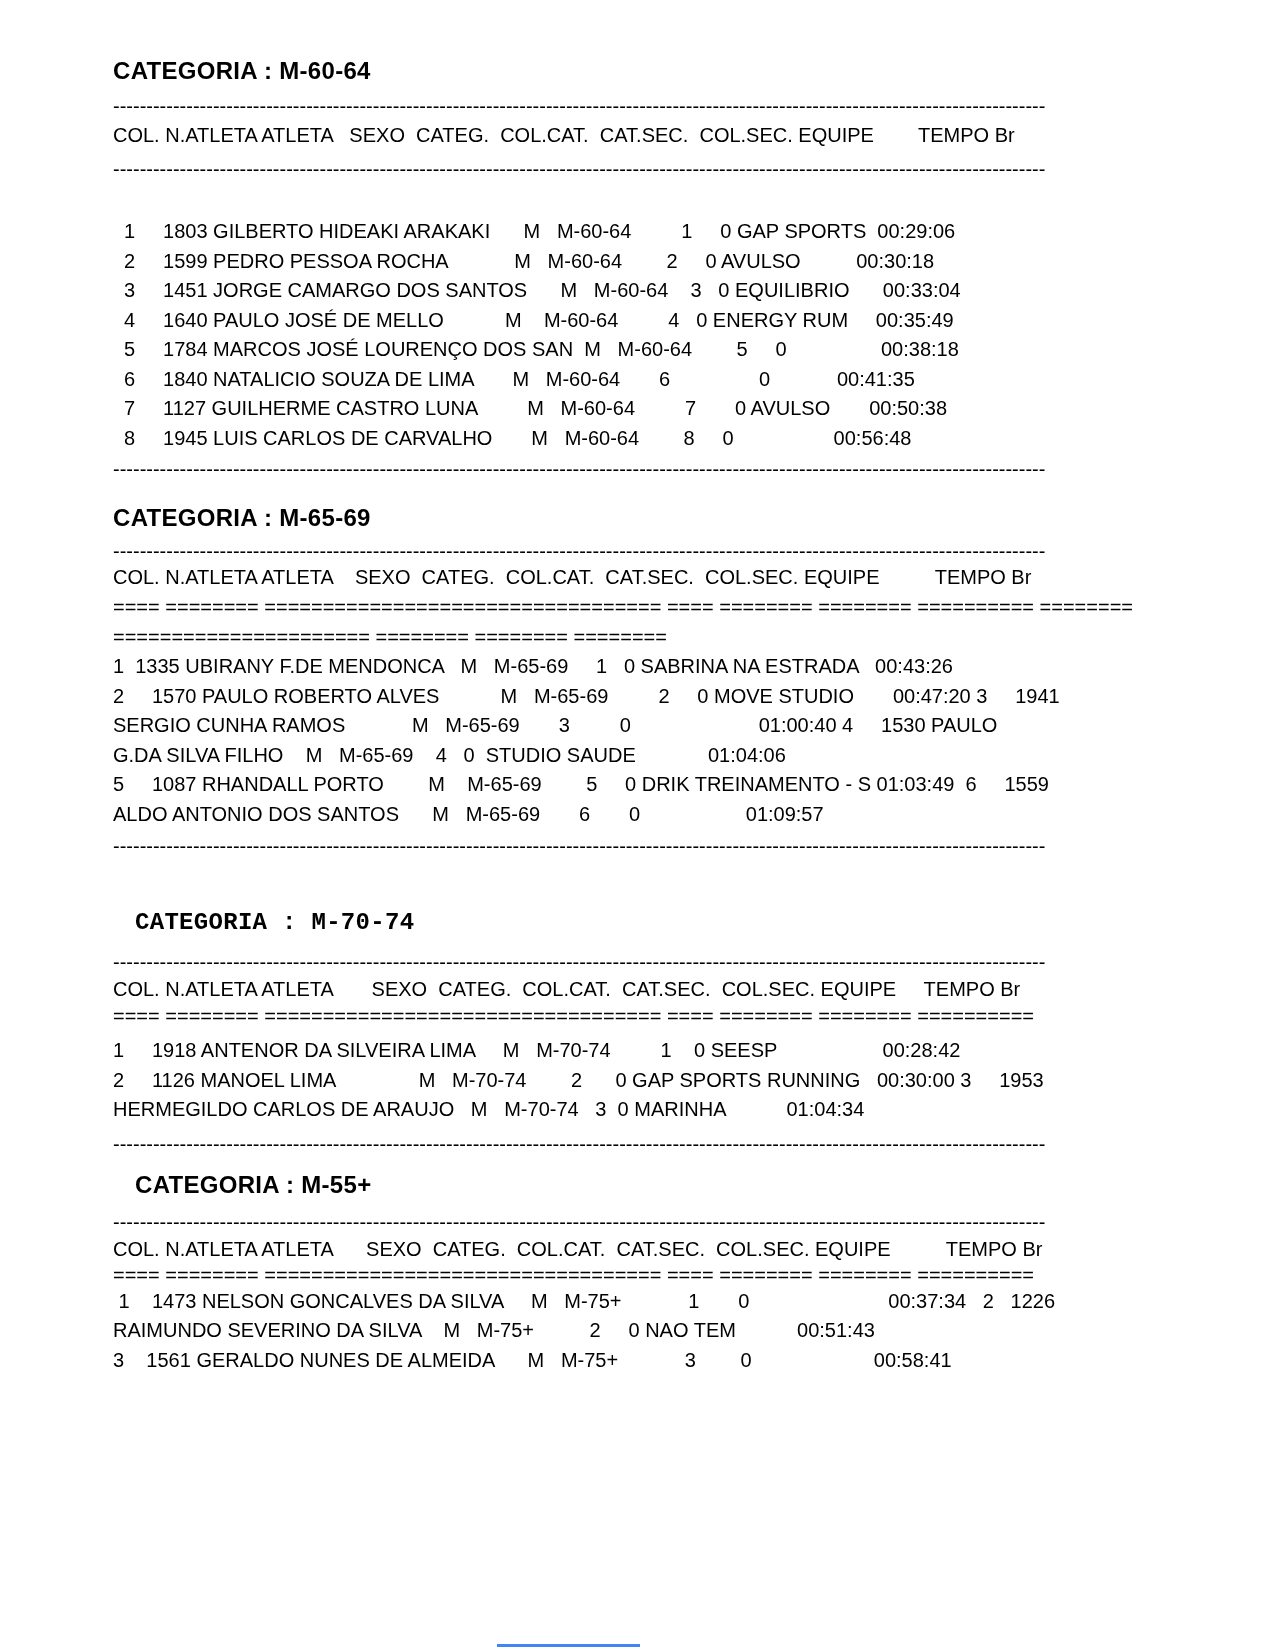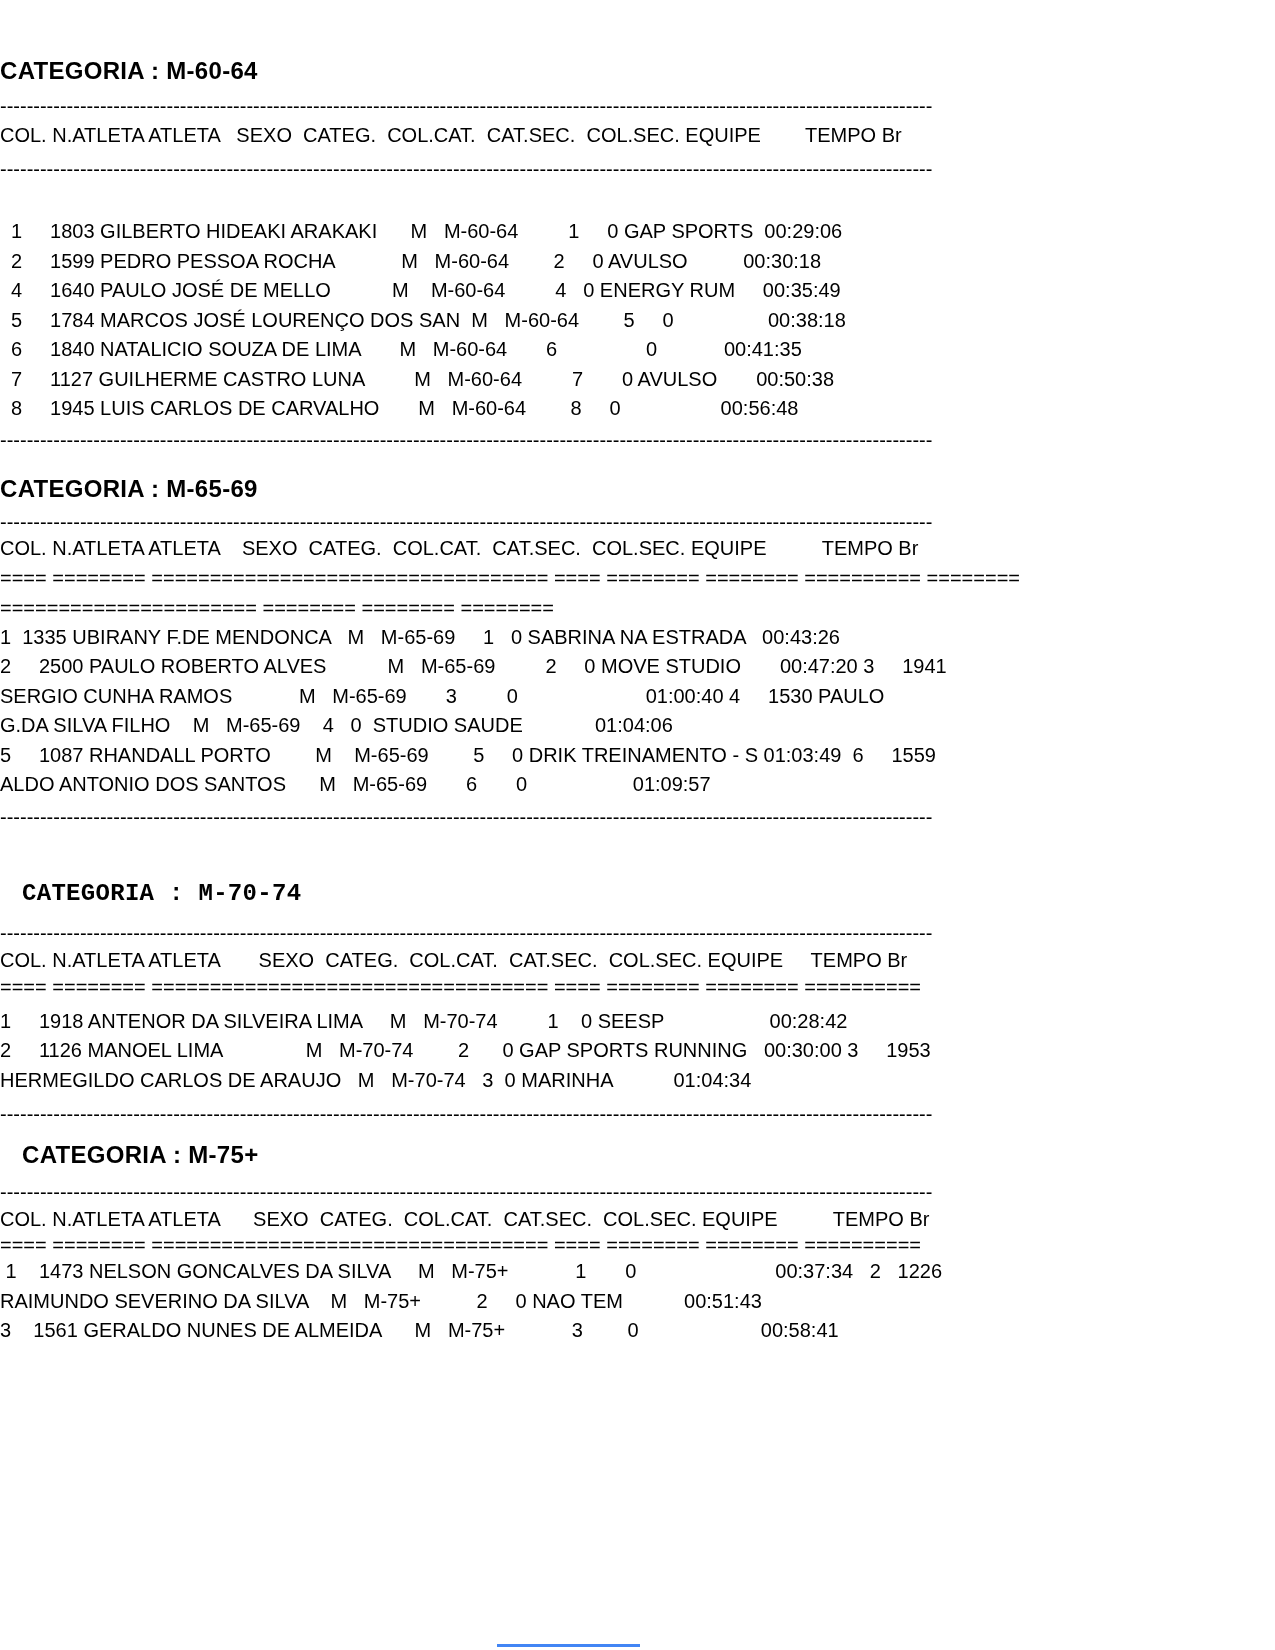--- a/index.html
+++ b/index.html
@@ -2,21 +2,21 @@
 <html><head>
 <meta charset="utf-8">
 <style>
   html, body { margin:0; padding:0; }
   body {
     width:1275px; height:1650px;
     background:#ffffff; color:#000000;
     font-family:"Liberation Sans", sans-serif;
     position:relative; overflow:hidden;
   }
-  .page { position:absolute; inset:0; box-sizing:border-box; }
+  .page { position:absolute; inset:0; padding-left:113px; box-sizing:border-box; }
   .line { white-space:pre; font-size:20px; line-height:22px; }
   .title { white-space:pre; font-size:24px; font-weight:bold; line-height:28px; letter-spacing:0.3px; }
   .rows .line { line-height:29.5px; }
 
   .t1 { margin-top:57px; }
   .r1a { margin-top:10px; }
   .h1  { margin-top:7px; }
   .r1b { margin-top:12px; }
   .rows1 { margin-top:37px; }
   .r1c { margin-top:5px; }
@@ -52,38 +52,39 @@
 <div class="page">
 
   <section>
     <div class="title t1">CATEGORIA : M-60-64</div>
     <div class="line r1a">--------------------------------------------------------------------------------------------------------------------------------------------</div>
     <div class="line h1">COL. N.ATLETA ATLETA   SEXO  CATEG.  COL.CAT.  CAT.SEC.  COL.SEC. EQUIPE        TEMPO Br</div>
     <div class="line r1b">--------------------------------------------------------------------------------------------------------------------------------------------</div>
     <div class="rows rows1">
       <div class="line">  1     1803 GILBERTO HIDEAKI ARAKAKI      M   M-60-64         1     0 GAP SPORTS  00:29:06</div>
       <div class="line">  2     1599 PEDRO PESSOA ROCHA            M   M-60-64        2     0 AVULSO          00:30:18</div>
+      <div class="line">  3     1451 JORGE CAMARGO DOS SANTOS      M   M-60-64    3   0 EQUILIBRIO      00:33:04</div>
       <div class="line">  4     1640 PAULO JOSÉ DE MELLO           M    M-60-64         4   0 ENERGY RUM     00:35:49</div>
       <div class="line">  5     1784 MARCOS JOSÉ LOURENÇO DOS SAN  M   M-60-64        5     0                 00:38:18</div>
       <div class="line">  6     1840 NATALICIO SOUZA DE LIMA       M   M-60-64       6                0            00:41:35</div>
       <div class="line">  7     1127 GUILHERME CASTRO LUNA         M   M-60-64         7       0 AVULSO       00:50:38</div>
       <div class="line">  8     1945 LUIS CARLOS DE CARVALHO       M   M-60-64        8     0                  00:56:48</div>
     </div>
     <div class="line r1c">--------------------------------------------------------------------------------------------------------------------------------------------</div>
   </section>
 
   <section>
     <div class="title t2">CATEGORIA : M-65-69</div>
     <div class="line r2a">--------------------------------------------------------------------------------------------------------------------------------------------</div>
     <div class="line h2">COL. N.ATLETA ATLETA    SEXO  CATEG.  COL.CAT.  CAT.SEC.  COL.SEC. EQUIPE          TEMPO Br</div>
     <div class="line eq2">==== ======== ================================== ==== ======== ======== ========== ========
 ====================== ======== ======== ========</div>
     <div class="rows rows2">
       <div class="line">1  1335 UBIRANY F.DE MENDONCA   M   M-65-69     1   0 SABRINA NA ESTRADA   00:43:26</div>
-      <div class="line">2     2500 PAULO ROBERTO ALVES           M   M-65-69         2     0 MOVE STUDIO       00:47:20 3     1941</div>
+      <div class="line">2     1570 PAULO ROBERTO ALVES           M   M-65-69         2     0 MOVE STUDIO       00:47:20 3     1941</div>
       <div class="line">SERGIO CUNHA RAMOS            M   M-65-69       3         0                       01:00:40 4     1530 PAULO</div>
       <div class="line">G.DA SILVA FILHO    M   M-65-69    4   0  STUDIO SAUDE             01:04:06</div>
       <div class="line">5     1087 RHANDALL PORTO        M    M-65-69        5     0 DRIK TREINAMENTO - S 01:03:49  6     1559</div>
       <div class="line">ALDO ANTONIO DOS SANTOS      M   M-65-69       6       0                   01:09:57</div>
     </div>
     <div class="line r2c">--------------------------------------------------------------------------------------------------------------------------------------------</div>
   </section>
 
   <section>
     <div class="title t3">CATEGORIA : M-70-74</div>
@@ -92,21 +93,21 @@
     <div class="line eq3">==== ======== ================================== ==== ======== ======== ==========</div>
     <div class="rows rows3">
       <div class="line">1     1918 ANTENOR DA SILVEIRA LIMA     M   M-70-74         1    0 SEESP                   00:28:42</div>
       <div class="line">2     1126 MANOEL LIMA               M   M-70-74        2      0 GAP SPORTS RUNNING   00:30:00 3     1953</div>
       <div class="line">HERMEGILDO CARLOS DE ARAUJO   M   M-70-74   3  0 MARINHA           01:04:34</div>
     </div>
     <div class="line r3c">--------------------------------------------------------------------------------------------------------------------------------------------</div>
   </section>
 
   <section>
-    <div class="title t4">CATEGORIA : M-75+</div>
+    <div class="title t4">CATEGORIA : M-55+</div>
     <div class="line r4a">--------------------------------------------------------------------------------------------------------------------------------------------</div>
     <div class="line h4">COL. N.ATLETA ATLETA      SEXO  CATEG.  COL.CAT.  CAT.SEC.  COL.SEC. EQUIPE          TEMPO Br</div>
     <div class="line eq4">==== ======== ================================== ==== ======== ======== ==========</div>
     <div class="rows rows4">
       <div class="line"> 1    1473 NELSON GONCALVES DA SILVA     M   M-75+            1       0                         00:37:34   2   1226</div>
       <div class="line">RAIMUNDO SEVERINO DA SILVA    M   M-75+          2     0 NAO TEM           00:51:43</div>
       <div class="line">3    1561 GERALDO NUNES DE ALMEIDA      M   M-75+            3        0                      00:58:41</div>
     </div>
   </section>
 

